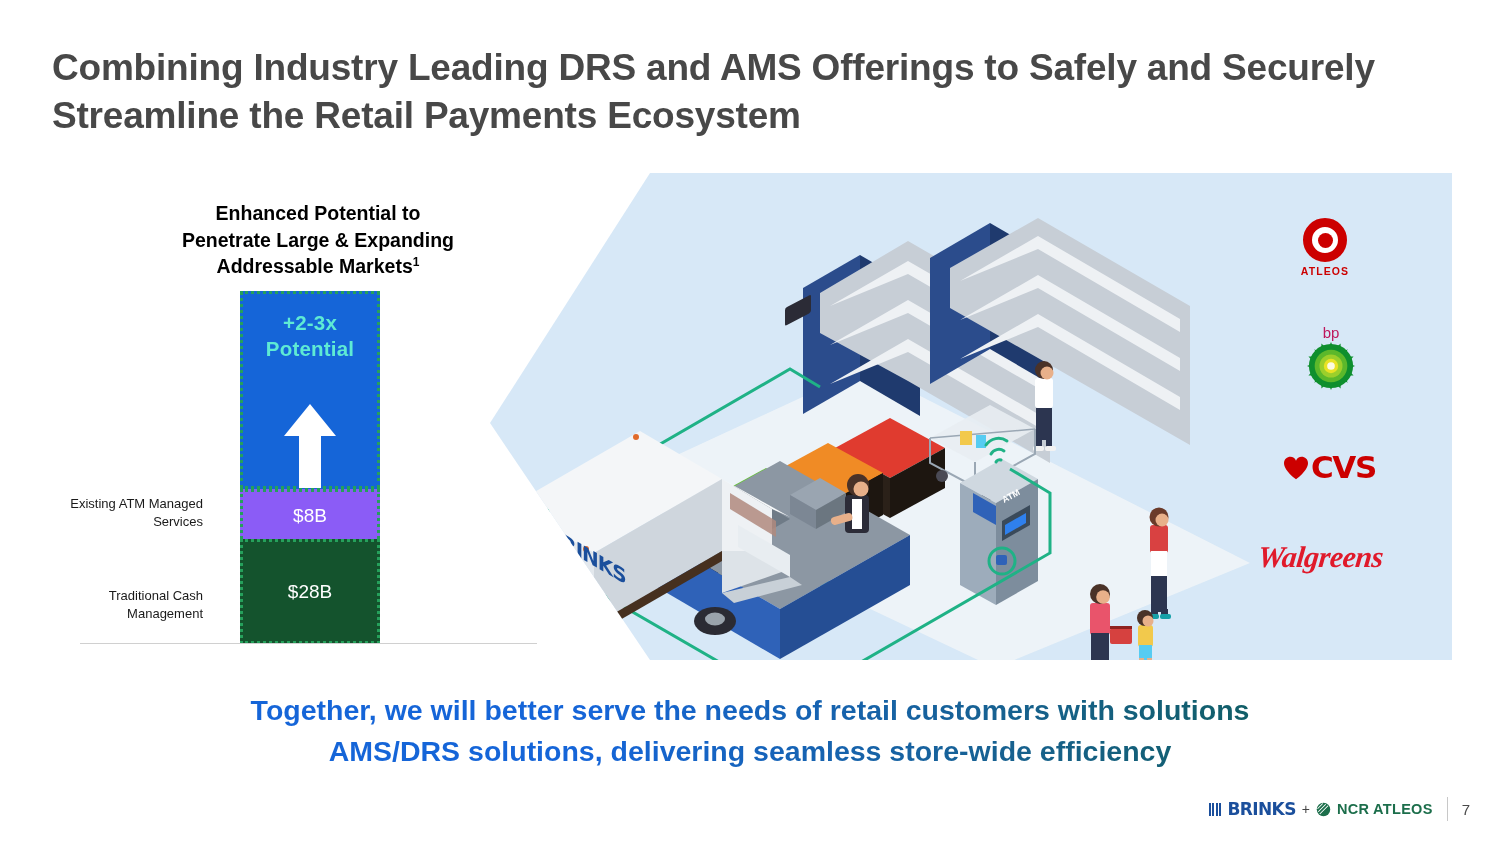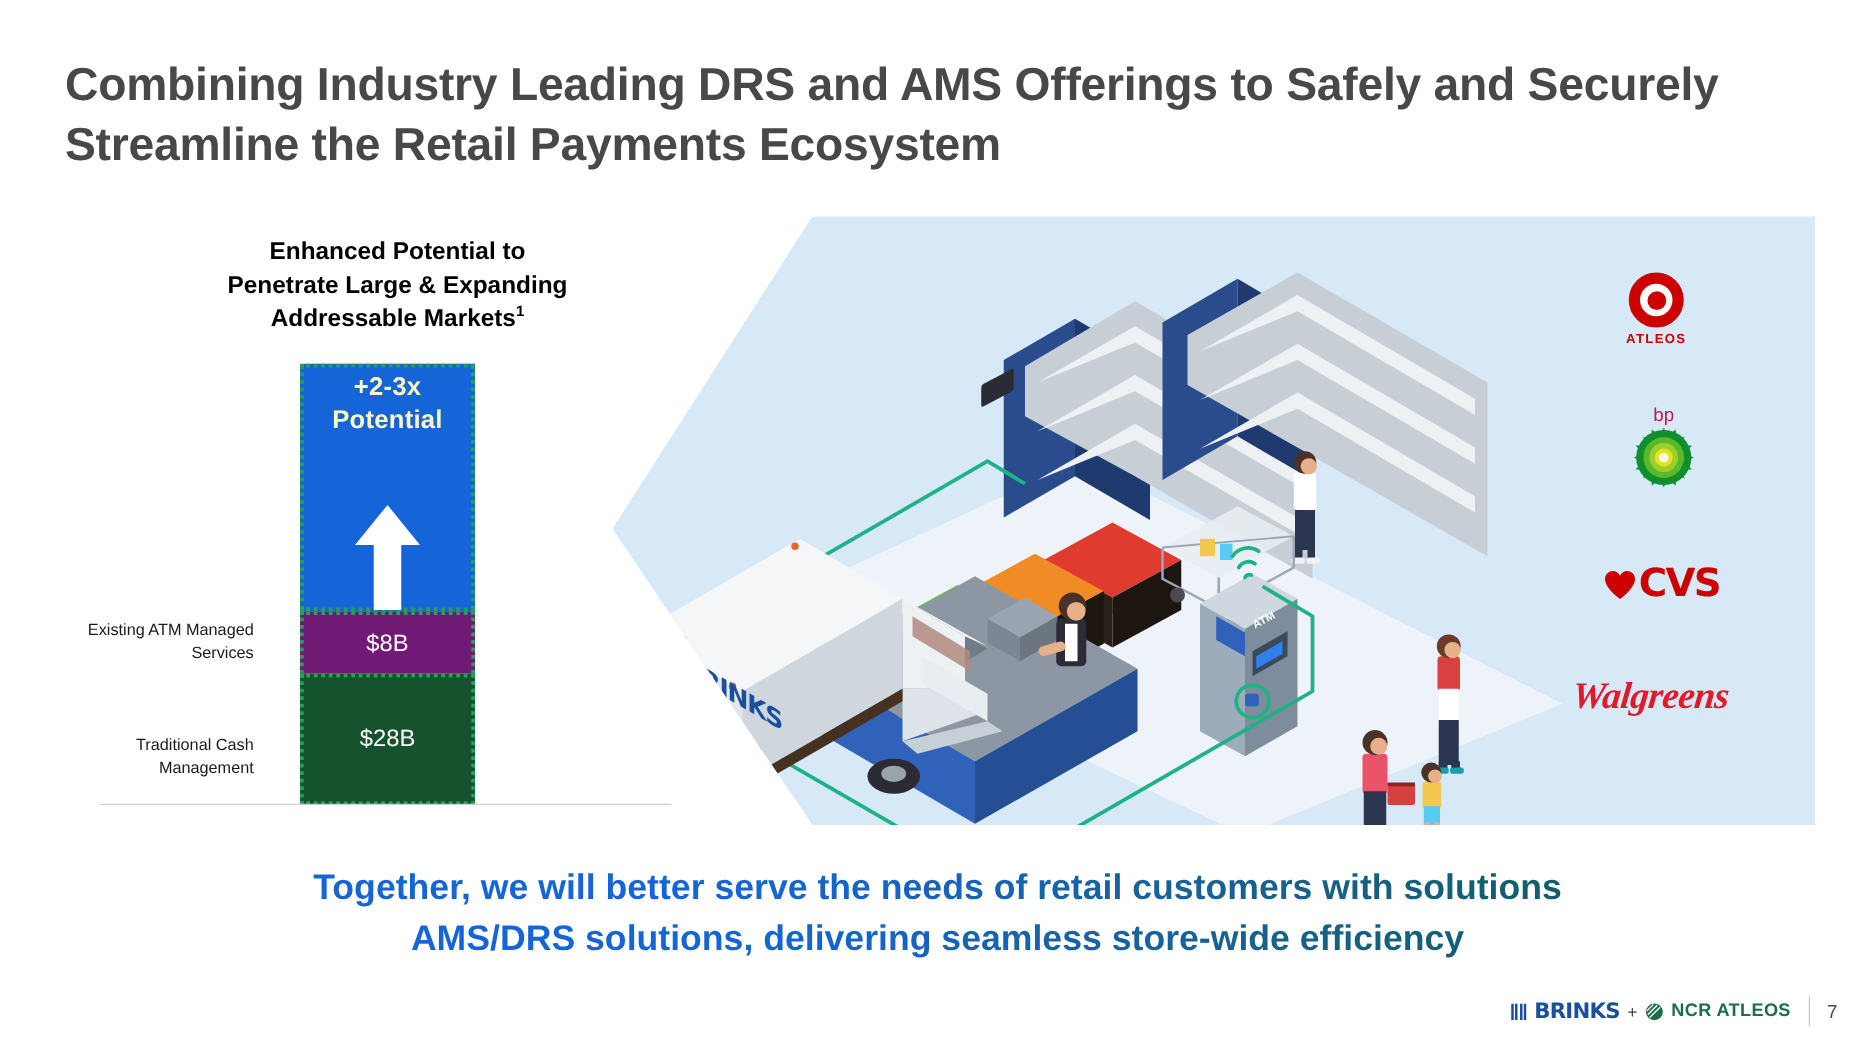--- a/index.html
+++ b/index.html
@@ -13,39 +13,39 @@
   
   #title{
     position:absolute;left:52px;top:44px;width:1400px;
     font-size:37px;font-weight:bold;color:#484848;line-height:1.30;
     letter-spacing:-0.2px;
   }
 
   
   #chart{position:absolute;left:78px;top:180px;width:470px;height:470px;}
   #chart-title{
-    position:absolute;left:60px;top:8px;width:360px;text-align:center;
+    position:absolute;left:60px;top:20px;width:360px;text-align:center;
     font-size:19.5px;font-weight:bold;color:#000;line-height:1.37;
   }
   #chart-title sup{font-size:12px;vertical-align:super;font-weight:bold;}
 
   .bar{position:absolute;left:162px;width:140px;box-sizing:border-box;}
   #bar-potential{
     top:111px;height:198px;background:#1565D8;
     border:3px dotted #25A05B;
     display:flex;flex-direction:column;align-items:center;
   }
   #bar-potential .cap{
-    color:#fef9c3;font-size:20.5px;font-weight:bold;text-align:center;
-    line-height:1.28;margin-top:3px;letter-spacing:0.2px;
+    color:#5eead4;font-size:20.5px;font-weight:bold;text-align:center;
+    line-height:1.28;margin-top:16px;letter-spacing:0.2px;
   }
   #up-arrow{position:absolute;left:50%;transform:translateX(-50%);bottom:-2px;}
 
   #bar-ams{
-    top:309px;height:50px;background:#701a75;
+    top:309px;height:50px;background:#8b5cf6;
     border-left:3px dotted #25A05B;border-right:3px dotted #25A05B;
     border-top:3px dotted #25A05B;
     display:flex;align-items:center;justify-content:center;
   }
   #bar-ams .val{color:#fff;font-size:19px;}
 
   #bar-cash{
     top:359px;height:105px;background:#14532d;
     border:3px dotted #25A05B;
     display:flex;align-items:center;justify-content:center;

